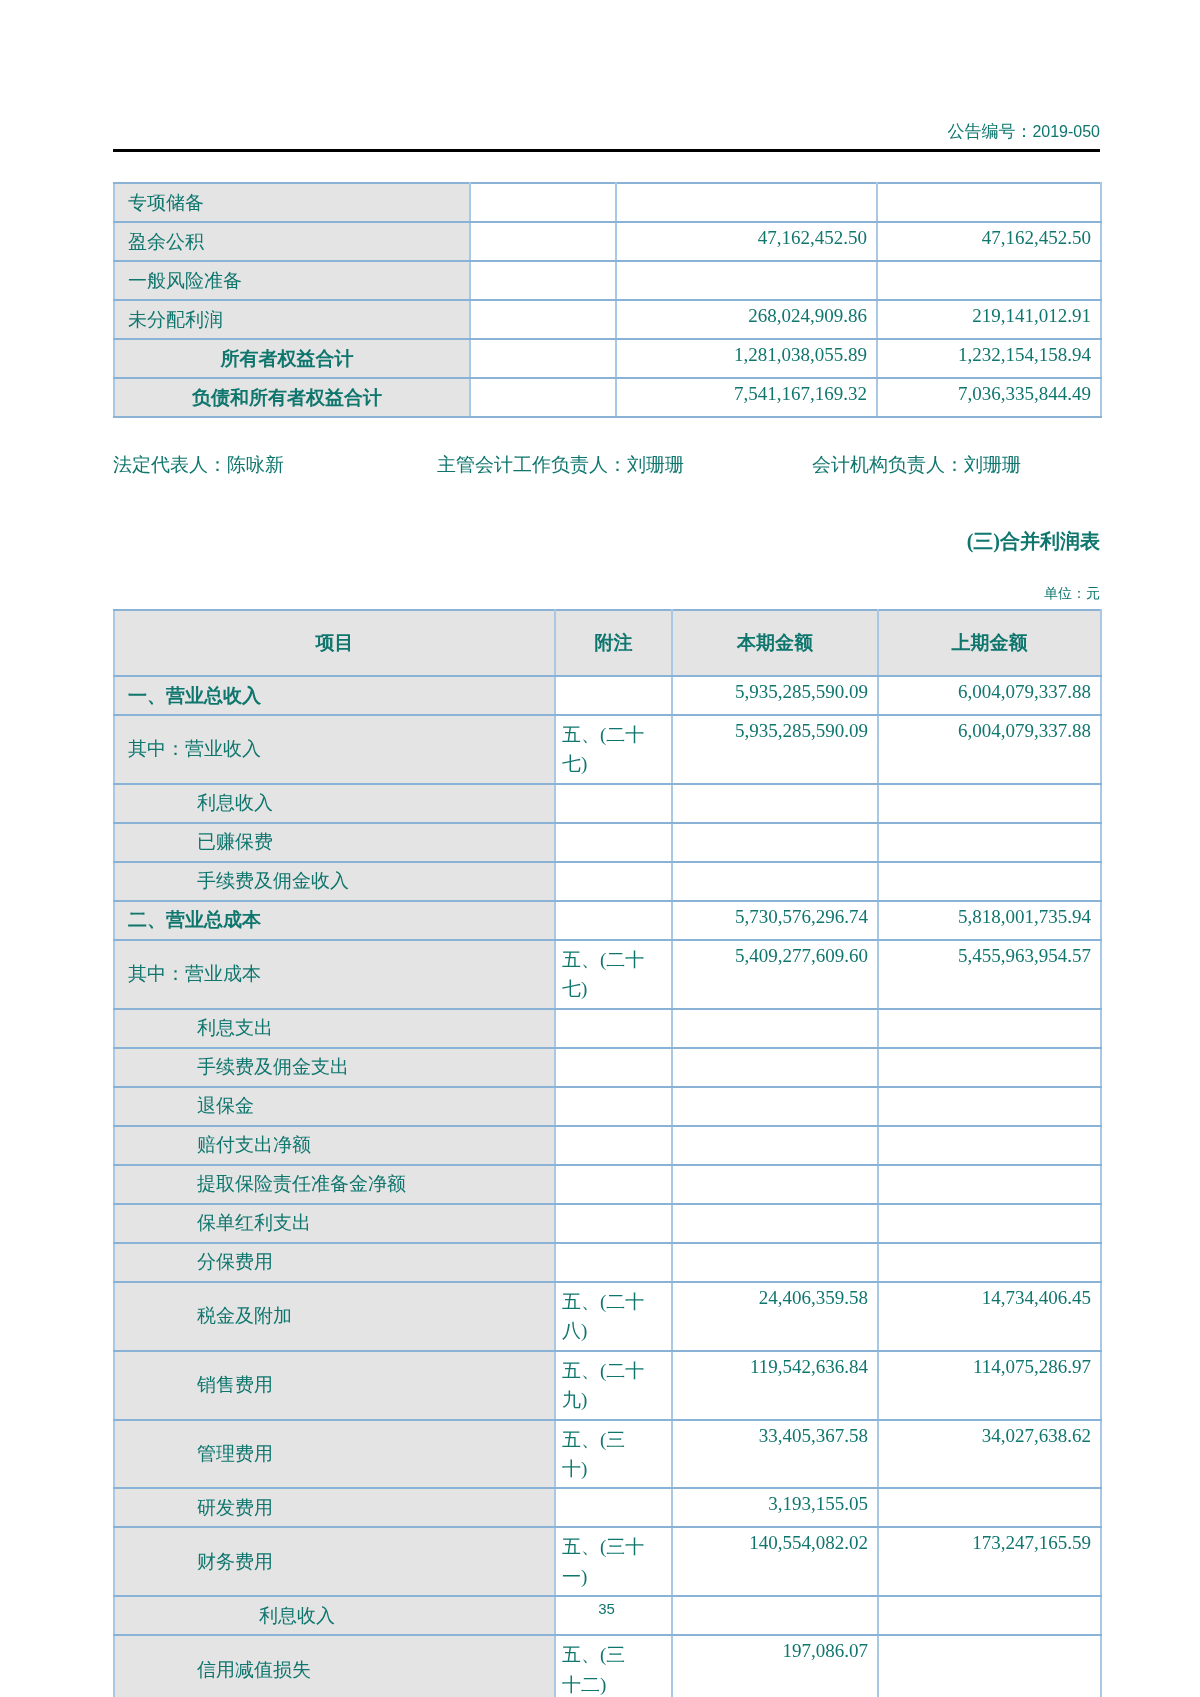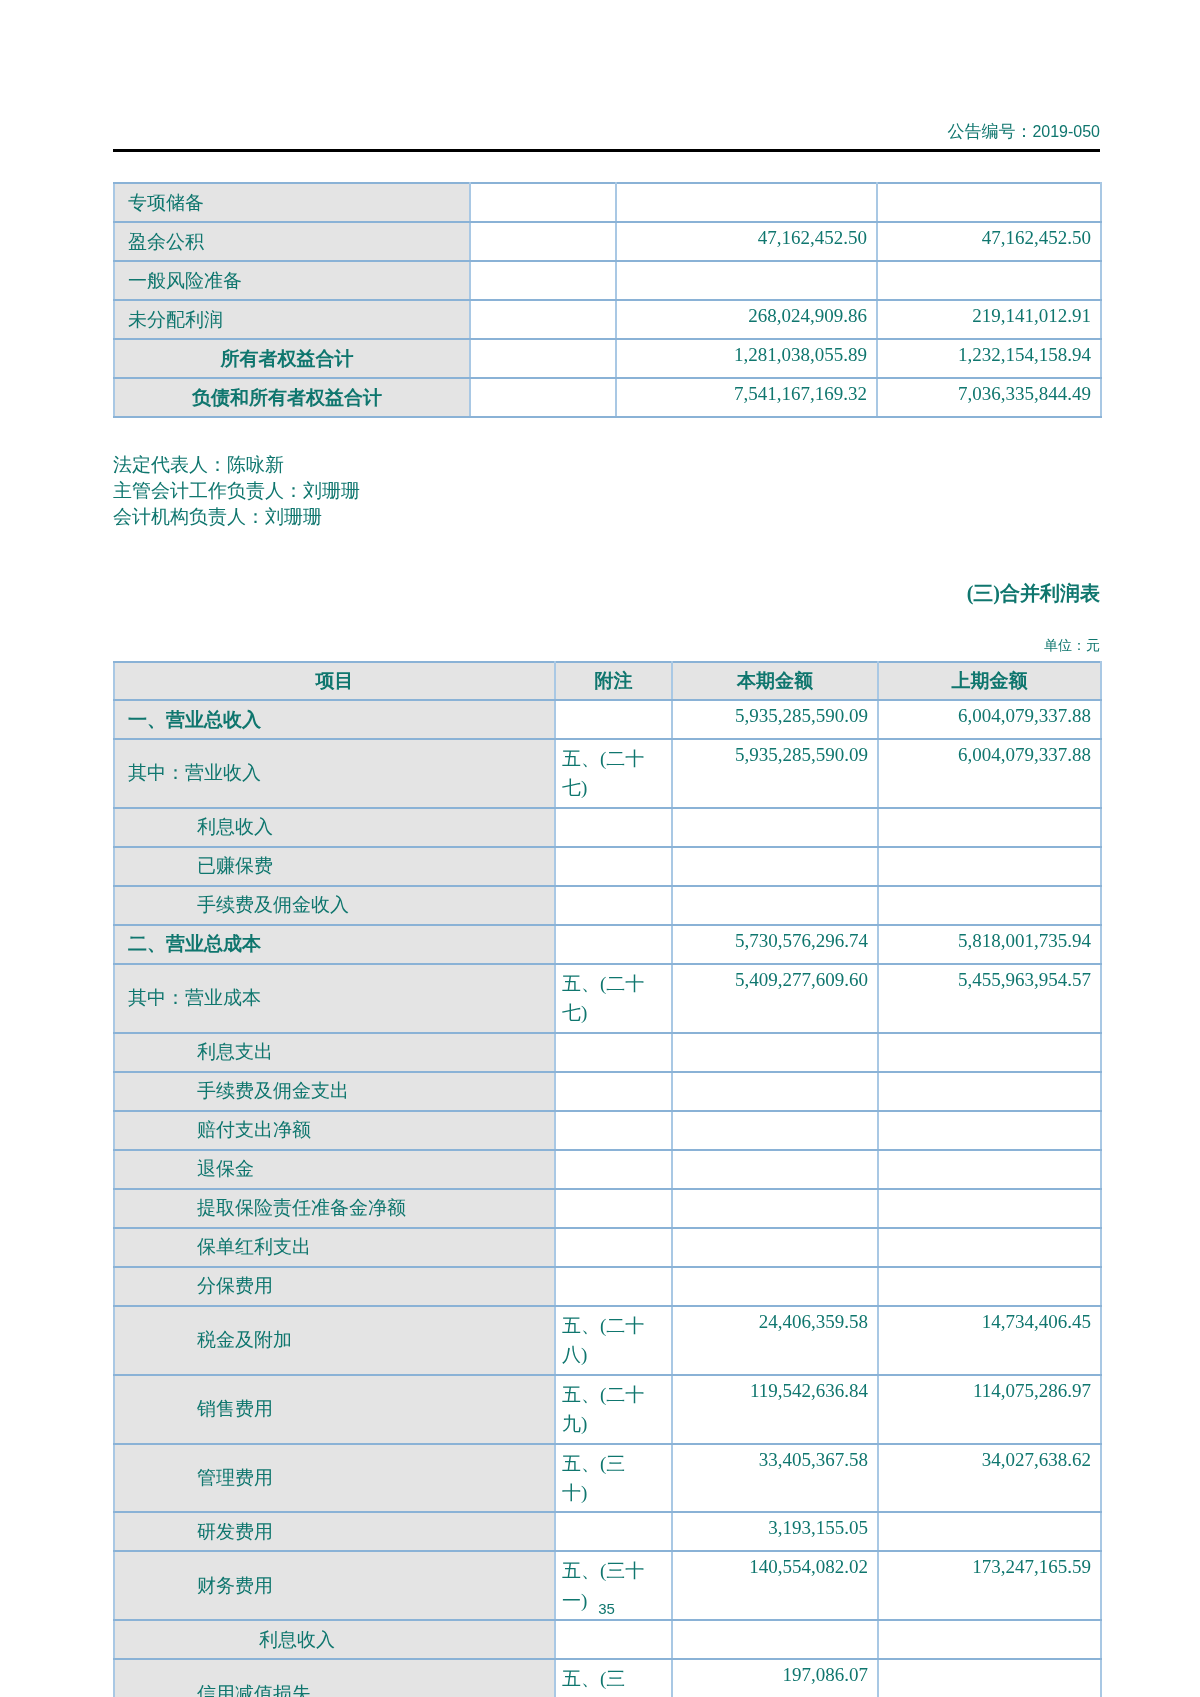--- a/index.html
+++ b/index.html
@@ -30,23 +30,23 @@
   .ind1 { padding-left:82px; }
   .ind2 { padding-left:144px; }
   .bold { font-weight:bold; }
   .center { text-align:center; padding-left:0; }
 
   .note-cell { vertical-align:top; padding:4px 6px;
                white-space:pre-line; line-height:1.55; }
   .num-cell  { text-align:right; vertical-align:top; padding:4px 9px 3px 4px; }
 
   tr.short td { height:29px; }
-  th.head { background:#E4E4E4; font-weight:bold; text-align:center; height:32px; padding:2px; }
-
-  .sigs { display:flex; margin-top:34px; font-size:19px;flex-direction:column; }
+  th.head { background:#E4E4E4; font-weight:bold; text-align:center; height:32px; padding:16px; }
+
+  .sigs { display:flex; margin-top:34px; font-size:19px; }
   .sig1 { width:324px; }
   .sig2 { width:375px; }
   .sig3 { flex:1; }
 
   .section-heading { margin-top:50px; font-size:20px; font-weight:bold;text-align:right; }
   .section-heading .idx { display:inline-block; width:80px; }
 
   .unit-line { text-align:right; font-size:14px; margin-top:30px; margin-bottom:4px; }
 
   .page-num { position:absolute; top:1556px; left:113px; width:987px; text-align:center;
@@ -186,27 +186,27 @@
             <td class="num-cell"></td>
             <td class="num-cell"></td>
           </tr>
           <tr class="short">
             <td class="label-cell ind1">手续费及佣金支出</td>
             <td class="note-cell"></td>
             <td class="num-cell"></td>
             <td class="num-cell"></td>
           </tr>
           <tr class="short">
+            <td class="label-cell ind1">退保金</td>
+            <td class="note-cell"></td>
+            <td class="num-cell"></td>
+            <td class="num-cell"></td>
+          </tr>
+          <tr class="short">
             <td class="label-cell ind1">赔付支出净额</td>
-            <td class="note-cell"></td>
-            <td class="num-cell"></td>
-            <td class="num-cell"></td>
-          </tr>
-          <tr class="short">
-            <td class="label-cell ind1">退保金</td>
             <td class="note-cell"></td>
             <td class="num-cell"></td>
             <td class="num-cell"></td>
           </tr>
           <tr class="short">
             <td class="label-cell ind1">提取保险责任准备金净额</td>
             <td class="note-cell"></td>
             <td class="num-cell"></td>
             <td class="num-cell"></td>
           </tr>

